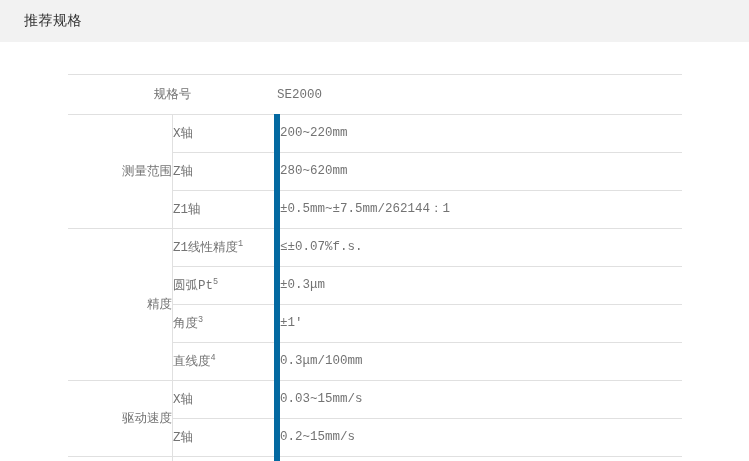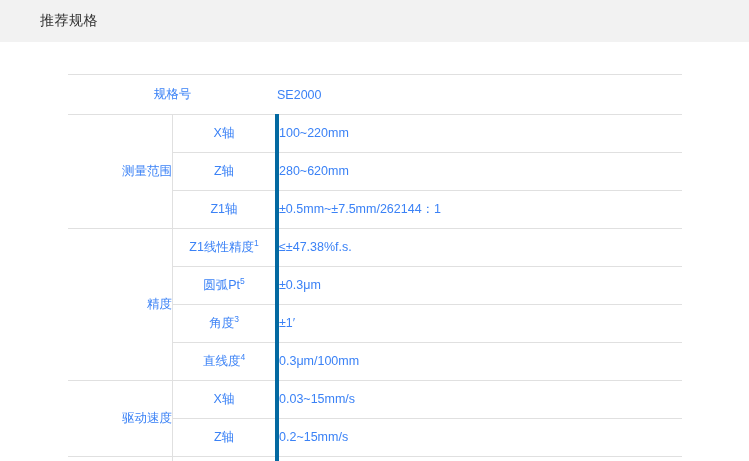--- a/index.html
+++ b/index.html
@@ -22,54 +22,54 @@
     position: absolute;
     left: 0;
     top: 0;
     width: 749px;
     height: 42px;
     background: #f2f2f2;
     display: flex;
     align-items: center;
   }
   .section-header .title {
-    padding-left: 40px;
+    padding-left: 24px;
     font-size: 14px;
     color: #333333;
     letter-spacing: 0.5px;
   }
   .table-wrap {
     position: absolute;
     left: 68px;
     top: 74px;
     width: 614px;
   }
   table.spec {
     width: 614px;
     border-collapse: collapse;
     table-layout: fixed;
   }
   table.spec td {
     border-top: 1px solid #e0e0e0;
     border-bottom: 1px solid #e0e0e0;
     font-size: 12.5px;
-    color: #3b82f6;
+    color: #737373;
     padding: 0;
     vertical-align: middle;
+    font-family: Liberation Mono, monospace;
   }
   td.group {
     width: 96px;
     text-align: right;
     border-right: 1px solid #e0e0e0;
     color: #333333;
   }
   td.item {
     width: 113px;
-    text-align: center;
-    border-right: 4px solid #0369a1;
+    border-right: 6px solid #0369a1;
     color: #444444;
   }
   td.value {
     padding-left: 14px;
     text-align: left;
     color: #444444;
     line-height: 1.85;
   }
   td.head-label {
     width: 209px;
@@ -102,35 +102,35 @@
     <table class="spec">
       <tbody>
         <tr class="row-head">
           <td class="head-label" colspan="2">规格号</td>
           <td class="head-value">SE2000</td>
         </tr>
 
         <tr class="row-h">
           <td class="group" rowspan="3">测量范围</td>
           <td class="item">X轴</td>
-          <td class="value">100~220mm</td>
+          <td class="value">200~220mm</td>
         </tr>
         <tr class="row-h">
           <td class="item">Z轴</td>
           <td class="value">280~620mm</td>
         </tr>
         <tr class="row-h">
           <td class="item">Z1轴</td>
           <td class="value nowrap">±0.5mm~±7.5mm/262144：1</td>
         </tr>
 
         <tr class="row-h">
           <td class="group" rowspan="4">精度</td>
           <td class="item"><span>Z1线性精度</span><sup>1</sup></td>
-          <td class="value">≤±47.38%f.s.</td>
+          <td class="value">≤±0.07%f.s.</td>
         </tr>
         <tr class="row-h">
           <td class="item"><span>圆弧Pt</span><sup>5</sup></td>
           <td class="value">±0.3μm</td>
         </tr>
         <tr class="row-h">
           <td class="item"><span>角度</span><sup>3</sup></td>
           <td class="value">±1′</td>
         </tr>
         <tr class="row-h">

